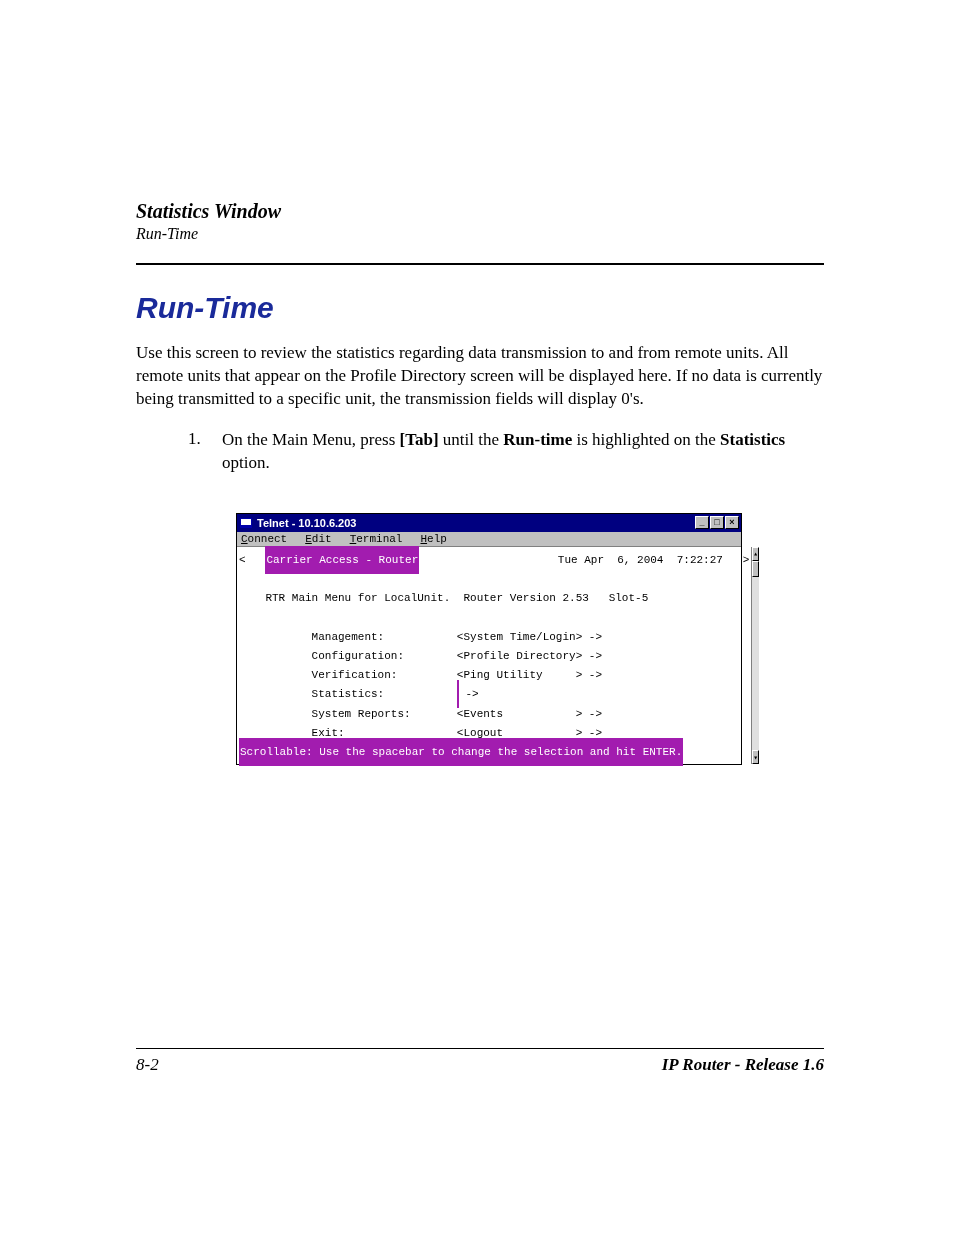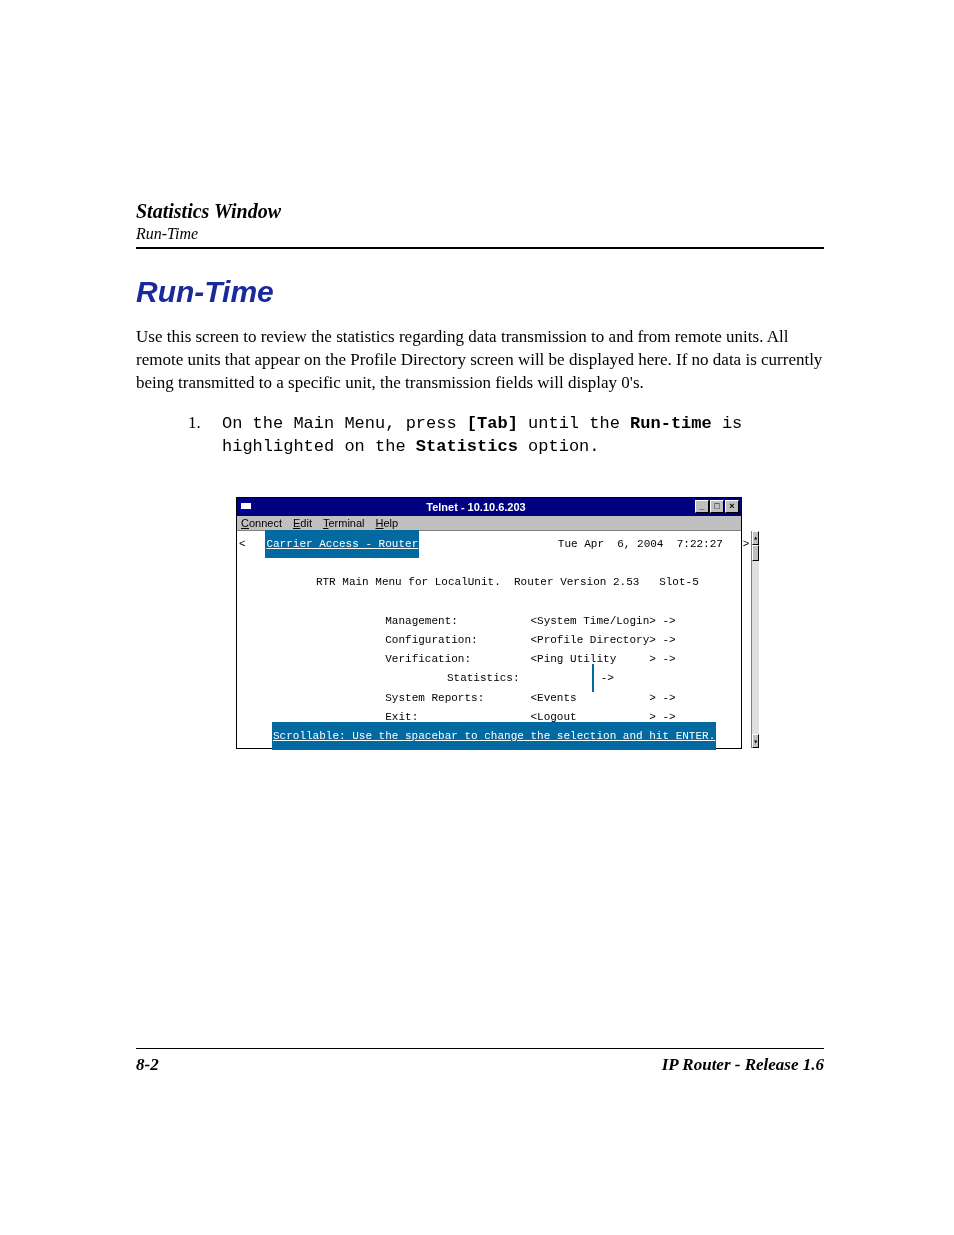--- a/index.html
+++ b/index.html
@@ -10,21 +10,21 @@
     color: #000;
   }
   .page {
     width: 954px;
     height: 1235px;
     box-sizing: border-box;
     padding: 200px 130px 130px 136px;
     position: relative;
   }
   .header-block {
-    margin-bottom: 4px;
+    margin-bottom: 20px;
   }
   .header-title {
     font-style: italic;
     font-weight: bold;
     font-size: 20px;
   }
   .header-sub {
     font-style: italic;
     font-size: 16px;
     margin-top: 2px;
@@ -57,32 +57,30 @@
   }
   .step-item {
     display: flex;
   }
   .step-num {
     width: 34px;
     flex-shrink: 0;
   }
   .step-text {
     line-height: 1.35;
-    font-family: Liberation Mono, monospace;
   }
   .bold { font-weight: bold; }
 
   
   .telnet-wrap {
     margin: 38px 0 0 100px;
     width: 504px;
     border: 1px solid #000;
     background: #bfbfbf;
     font-family: "Courier New", monospace;
-    text-align: center;
   }
   .titlebar {
     background: #000080;
     color: #fff;
     display: flex;
     align-items: center;
     height: 18px;
     font-family: Tahoma, Arial, sans-serif;
     font-size: 11px;
     font-weight: bold;
@@ -112,26 +110,26 @@
     font-size: 9px;
     line-height: 9px;
     color: #000;
     display: inline-flex;
     align-items: center;
     justify-content: center;
     font-family: Arial, sans-serif;
   }
   .menubar {
     background: #c0c0c0;
-    font-family: Liberation Sans, sans-serif;
+    font-family: Liberation Mono, monospace;
     font-size: 11px;
     padding: 1px 4px;
     border-bottom: 1px solid #808080;
     display: flex;
-    gap: 11px;
+    gap: 18px;
   }
   .menubar span u { text-decoration: underline; }
   .term-area {
     background: #fff;
     position: relative;
     display: flex;
   }
   .term-content {
     flex: 1;
     padding: 4px 2px 2px 2px;
@@ -168,39 +166,38 @@
     position: absolute;
     top: 0; left: 0; right: 0;
     height: 16px;
     background: #c0c0c0;
     border: 1px solid #000;
     border-top-color: #fff;
     border-left-color: #fff;
     box-sizing: border-box;
   }
   .inv {
-    background: #0369a1;
+    background: #a21caf;
     color: #fff;
     padding: 8px 1px;
-    text-decoration: underline;
   }
   .footer-line {
     position: absolute;
     left: 136px;
     right: 130px;
     bottom: 160px;
   }
   .footer-text {
     display: flex;
     justify-content: space-between;
     font-style: italic;
     font-size: 17px;
     margin-top: 4px;
   }
-  .footer-text .left { font-weight: bold; }
+  .footer-text .left { font-weight: normal; }
   .footer-text .right { font-weight: bold; }
 </style>
 </head>
 <body>
 
 <div class="page">
 
   <div class="header-block">
     <div class="header-title">Statistics Window</div>
     <div class="header-sub">Run-Time</div>

